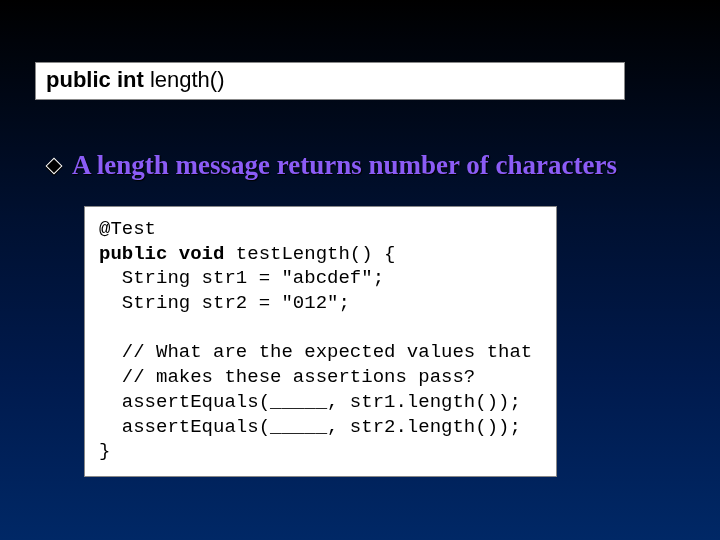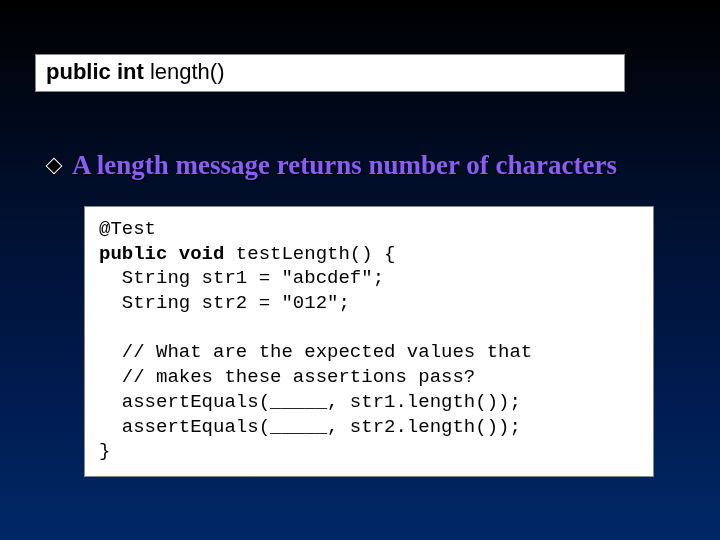--- a/index.html
+++ b/index.html
@@ -4,21 +4,21 @@
 <style>
   * { margin: 0; padding: 0; box-sizing: border-box; }
   html, body { width: 720px; height: 540px; overflow: hidden; }
   body {
     background: linear-gradient(to bottom, #000000 0%, #001030 40%, #001a4d 70%, #002866 100%);
     font-family: Arial, Helvetica, sans-serif;
     position: relative;
   }
   .method-box {
     position: absolute;
-    top: 54px;
+    top: 62px;
     left: 35px;
     width: 590px;
     background: #ffffff;
     border: 1px solid #888;
     padding: 4px 10px 6px 10px;
   }
   .method-box .sig {
     font-size: 22px;
     color: #000;
   }
@@ -45,21 +45,21 @@
     color: #8b5cf6;
     font-family: Georgia, "Times New Roman", serif;
     font-size: 27px;
     font-weight: bold;
     text-shadow: 1px 1px 1px #000;
   }
   .code-box {
     position: absolute;
     top: 206px;
     left: 84px;
-    width: 570px;
+    width: 473px;
     background: #ffffff;
     border: 1px solid #888;
     padding: 10px 14px 12px 14px;
     font-family: "Courier New", Courier, monospace;
     font-size: 19px;
     line-height: 1.3;
     color: #000;
     white-space: pre;
   }
   .code-box .kw { font-weight: bold; }

